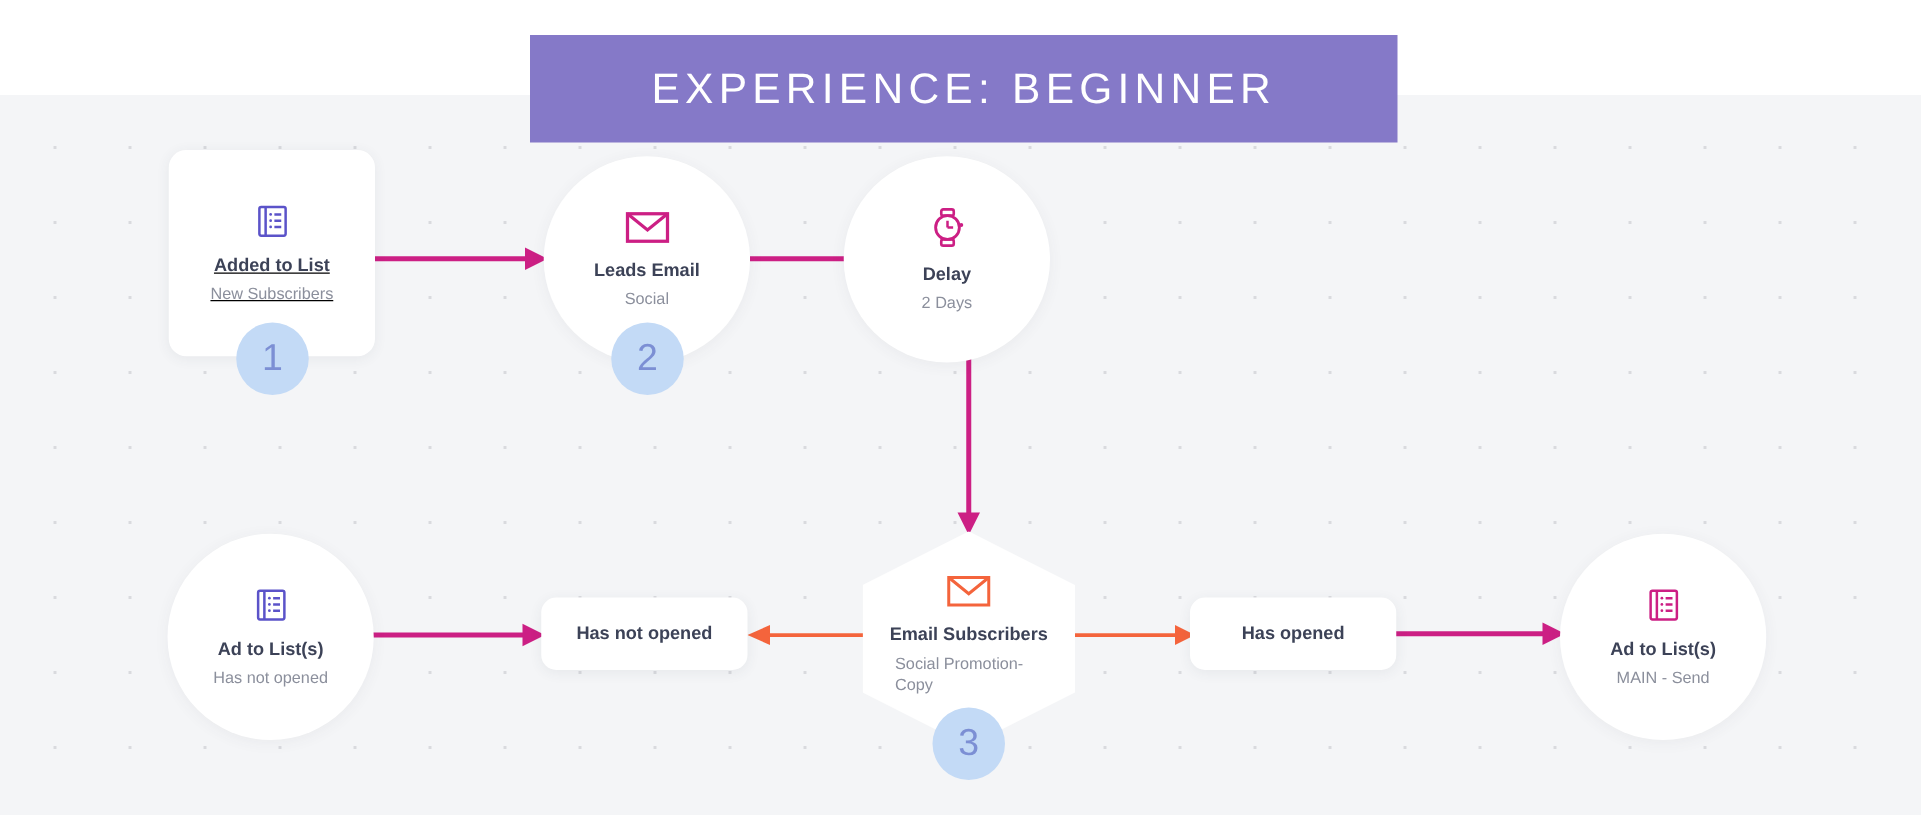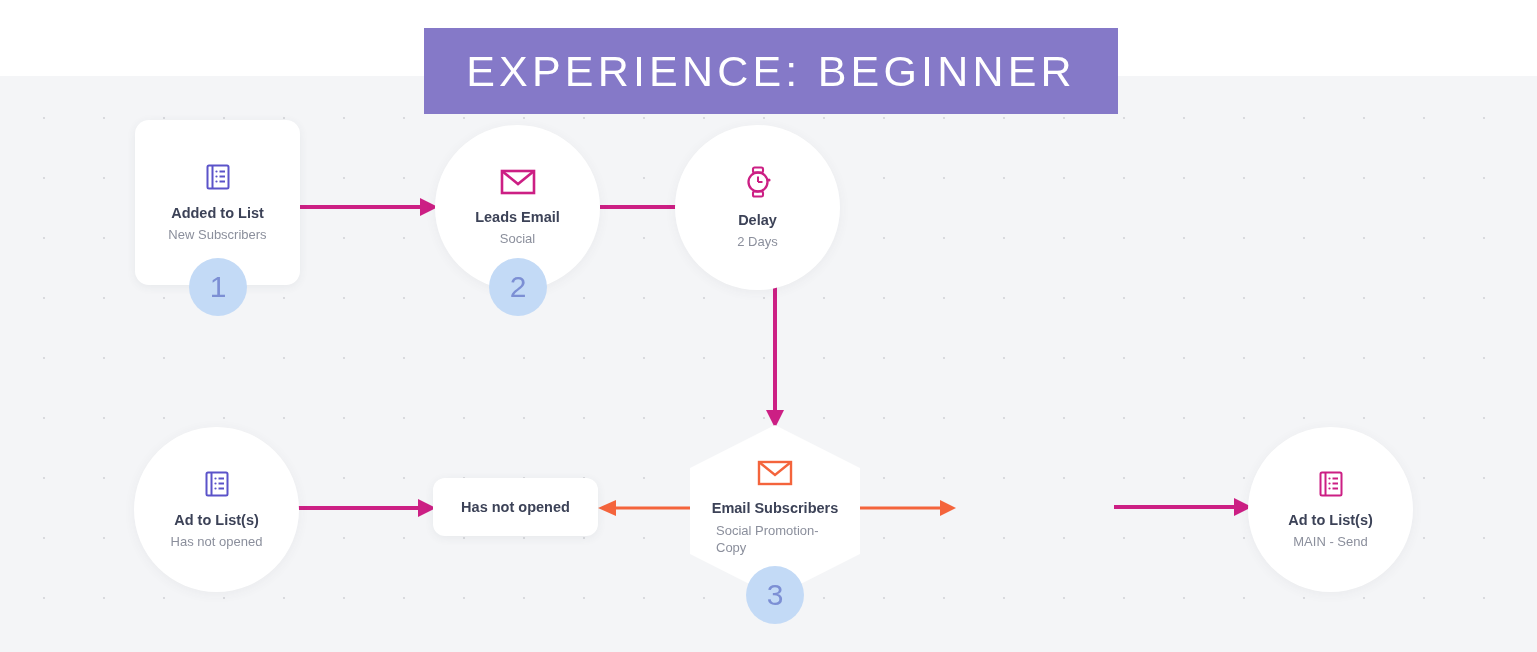--- a/index.html
+++ b/index.html
@@ -41,21 +41,21 @@
     width: 694px;
     height: 86px;
     background: #8579c8;
     display: flex;
     align-items: center;
     justify-content: center;
     z-index: 40;
   }
   .banner-text {
     color: #ffffff;
-    font-size: 43px;
+    font-size: 34px;
     font-weight: 400;
     letter-spacing: 4.2px;
     white-space: nowrap;
     font-family: "Liberation Sans", sans-serif;
   }
 
   
   .node {
     position: absolute;
     background: #ffffff;
@@ -190,21 +190,21 @@
     </svg>
   </div>
 
   <div class="conn" style="left:1114px; top:497px; width:138px; height:20px;">
     <svg width="138" height="20" viewBox="0 0 138 20">
       <line x1="0" y1="10" x2="122" y2="10" stroke="#cc1f84" stroke-width="4"></line>
       <path d="M120 1 L138 10 L120 19 Z" fill="#cc1f84"></path>
     </svg>
   </div>
 
-  <div class="node node-square" style="left:135px; top:120px; width:165px; height:165px;">
+  <div class="node node-square" style="left:135px; top:120px; width:165px; height:165px;text-decoration:underline;">
     <span class="node-icon">
       <svg width="30" height="30" viewBox="0 0 30 30">
         <rect x="4.5" y="3.5" width="21" height="23" rx="1.5" fill="none" stroke="#5b53c9" stroke-width="2"></rect>
         <line x1="9.5" y1="3.5" x2="9.5" y2="26.5" stroke="#5b53c9" stroke-width="2"></line>
         <circle cx="13.5" cy="9.5" r="1.1" fill="#5b53c9"></circle>
         <circle cx="13.5" cy="14.5" r="1.1" fill="#5b53c9"></circle>
         <circle cx="13.5" cy="19.5" r="1.1" fill="#5b53c9"></circle>
         <line x1="16.5" y1="9.5" x2="22" y2="9.5" stroke="#5b53c9" stroke-width="2"></line>
         <line x1="16.5" y1="14.5" x2="22" y2="14.5" stroke="#5b53c9" stroke-width="2"></line>
         <line x1="16.5" y1="19.5" x2="22" y2="19.5" stroke="#5b53c9" stroke-width="2"></line>
@@ -283,18 +283,19 @@
         <line x1="16.5" y1="14.5" x2="22" y2="14.5" stroke="#cc1f84" stroke-width="2"></line>
         <line x1="16.5" y1="19.5" x2="22" y2="19.5" stroke="#cc1f84" stroke-width="2"></line>
       </svg>
     </span>
     <div class="node-title">Ad to List(s)</div>
     <div class="node-sub">MAIN - Send</div>
   </div>
 
   <div class="pill" style="left:433px; top:478px; width:165px; height:58px;">Has not opened</div>
 
+  <div class="pill" style="left:952px; top:478px; width:165px; height:58px;">Has opened</div>
 
   <div class="banner">
     <span class="banner-text">EXPERIENCE: BEGINNER</span>
   </div>
 
 </div>
 
 </body></html>

